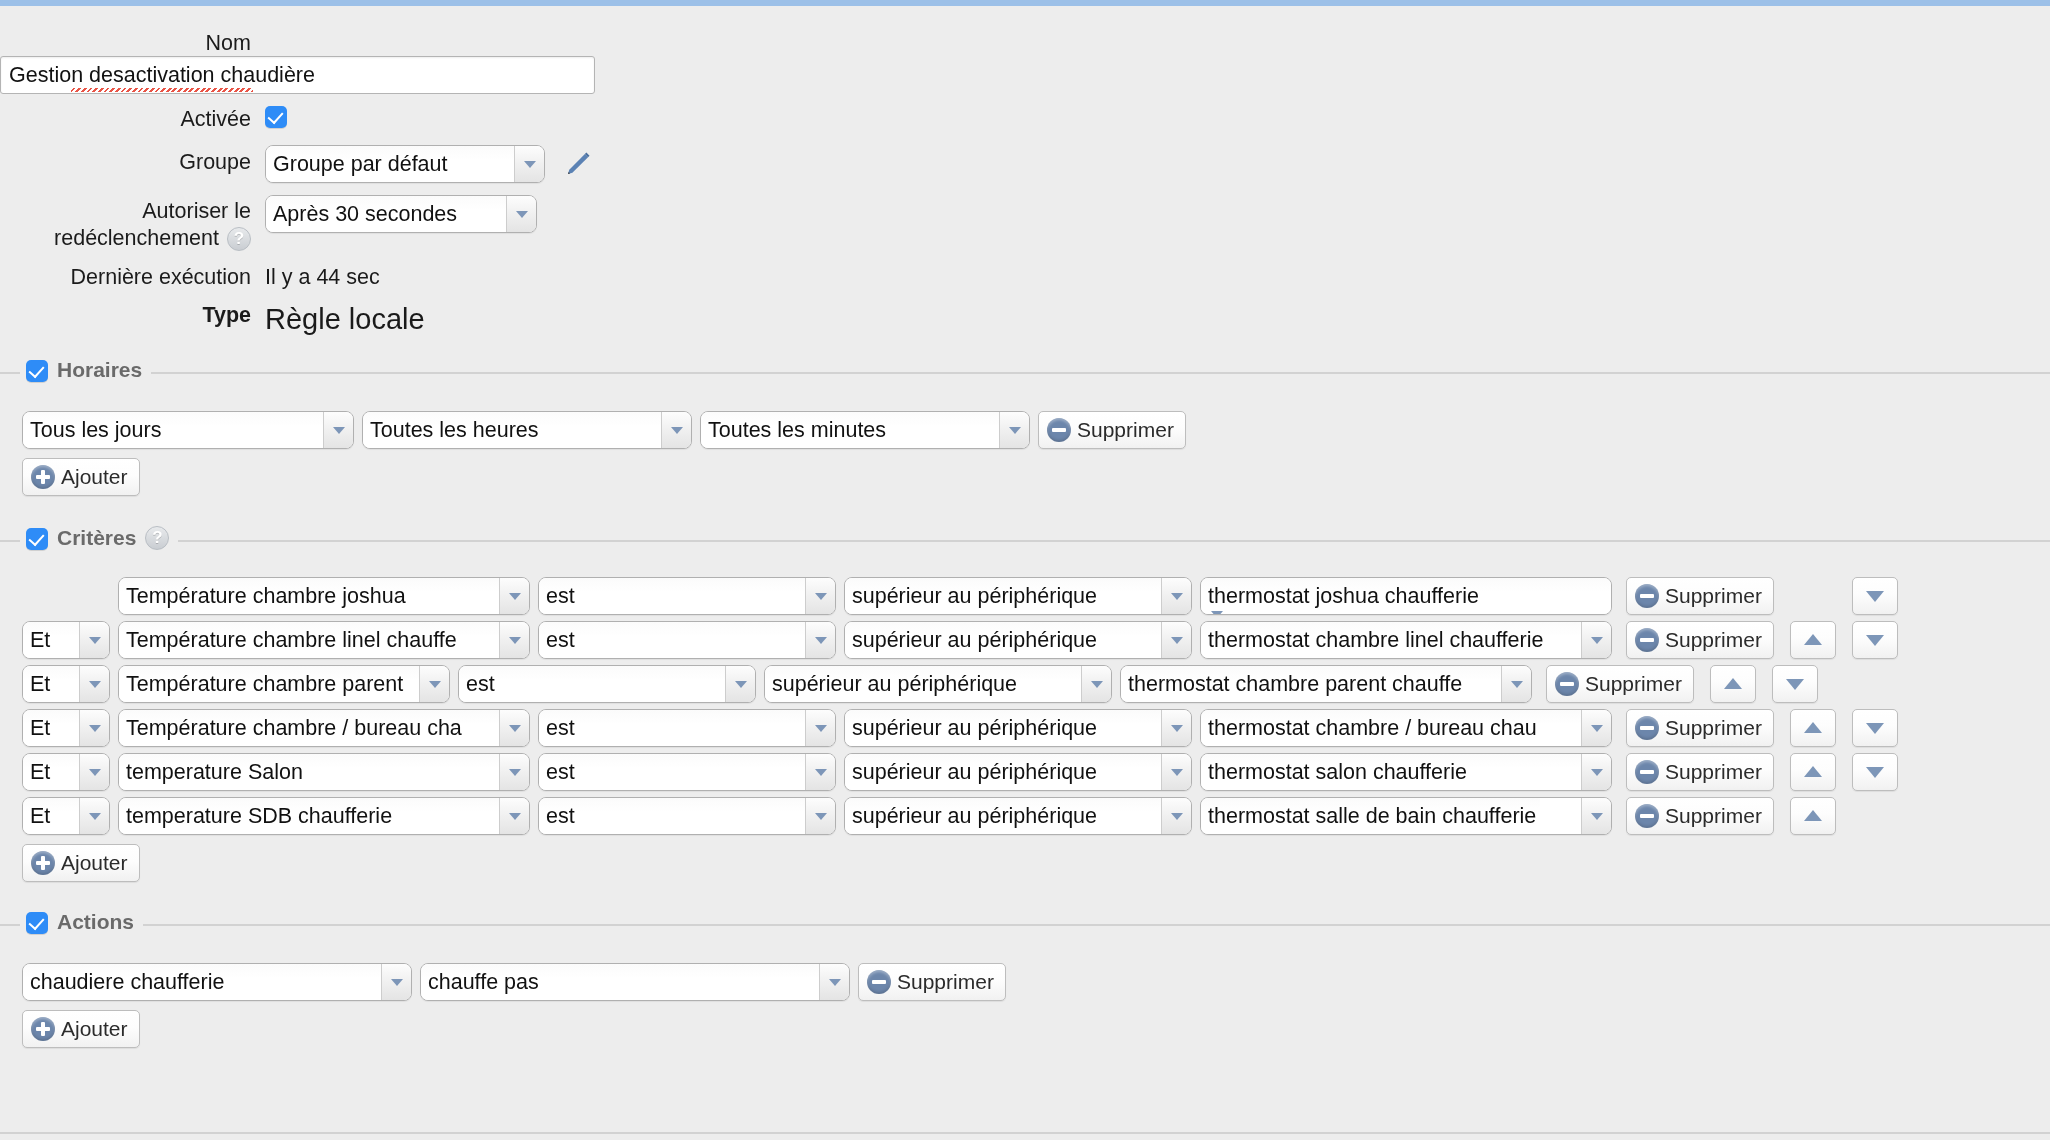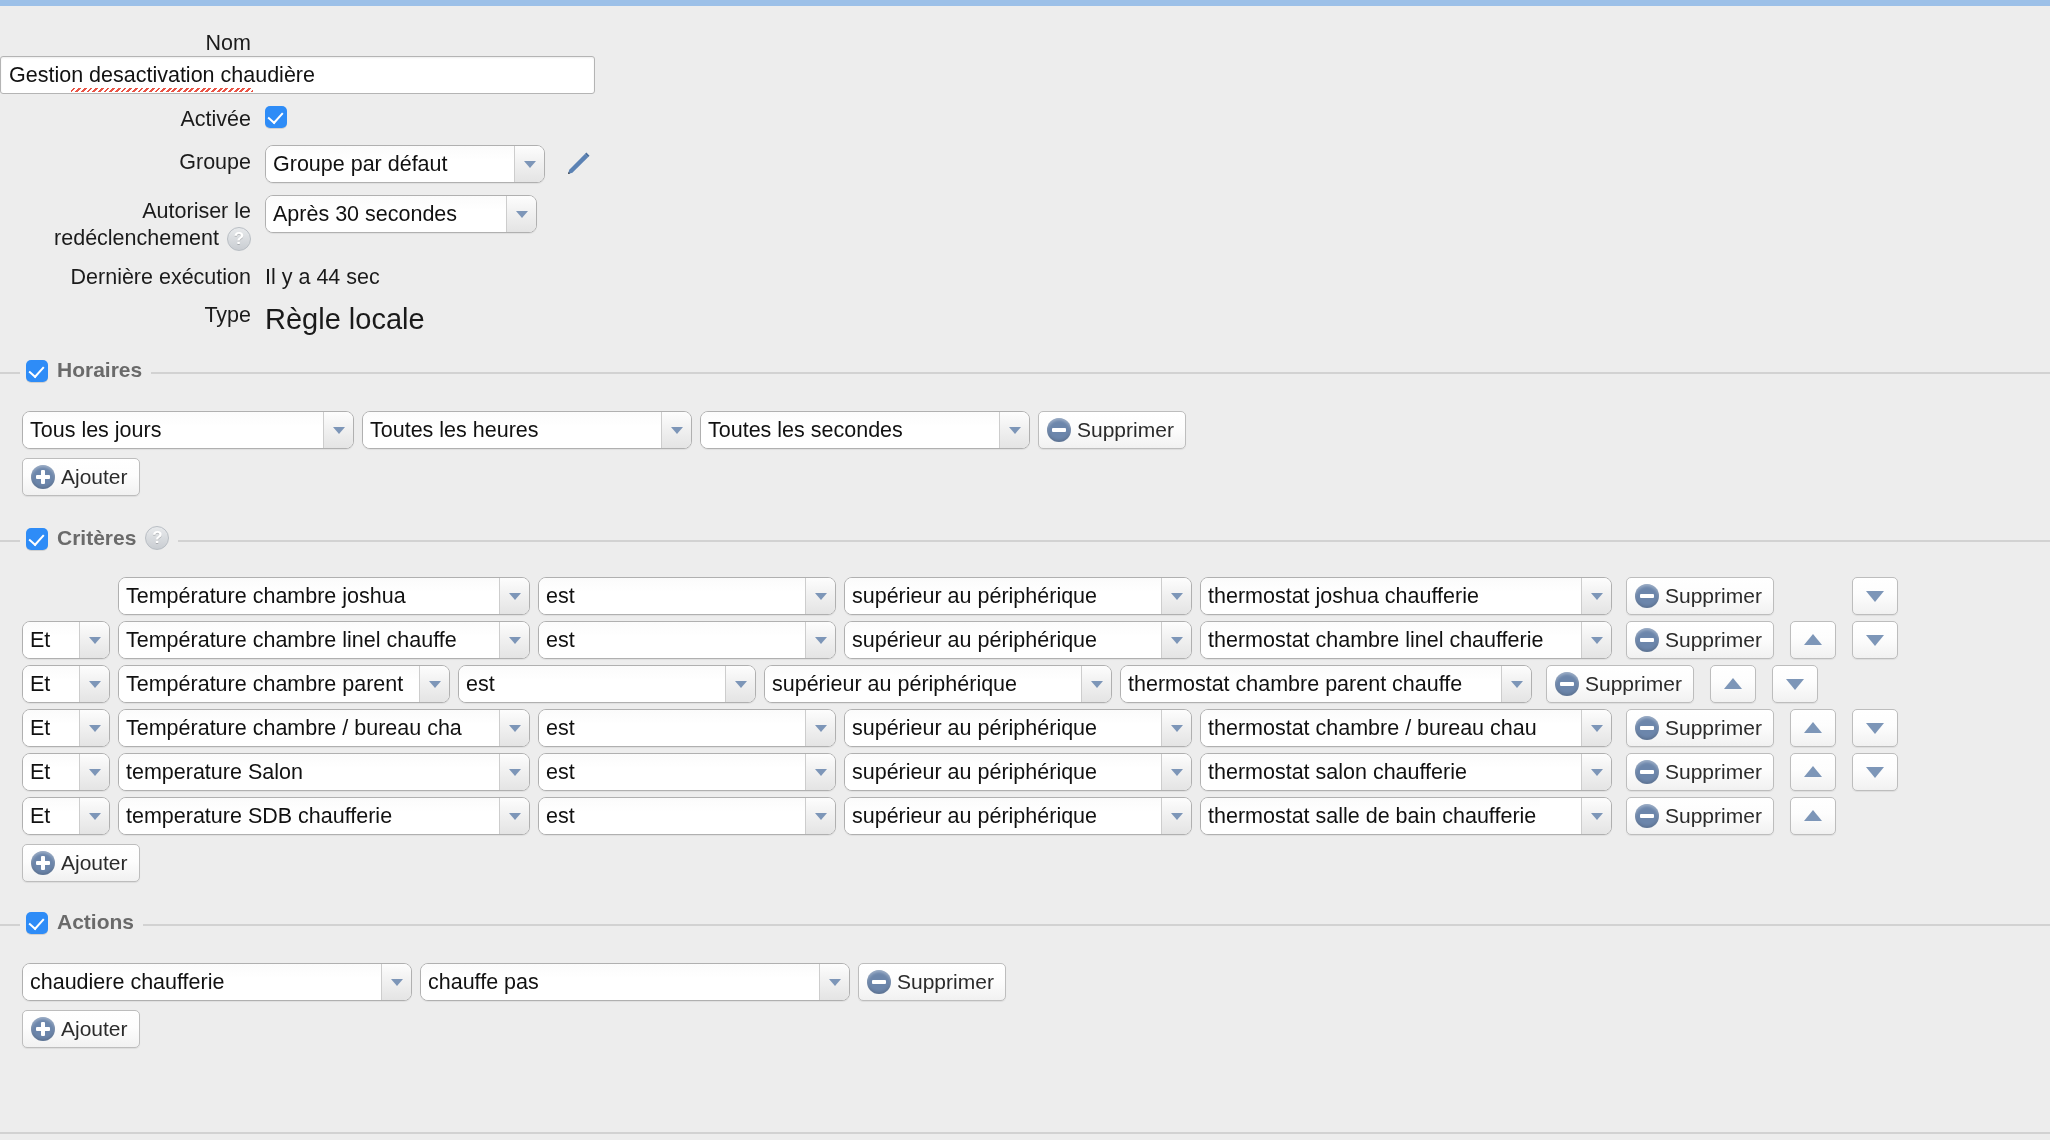--- a/index.html
+++ b/index.html
@@ -207,21 +207,21 @@
       </div>
     </div>
   </div>
 
   <div class="frow" style="margin-top:14px;">
     <div class="flabel" style="padding-top:0;">Dernière exécution</div>
     <div class="fval" style="font-size:21.5px;">Il y a 44 sec</div>
   </div>
 
   <div class="frow" style="margin-top:13px;">
-    <div class="flabel" style="padding-top:0;">Type</div>
+    <div class="flabel" style="padding-top:0;font-weight:bold;">Type</div>
     <div class="fval" style="font-size:29px;">Règle locale</div>
   </div>
 
   <div class="fsec" style="margin-top:22px;">
     <div class="fline"></div>
     <div class="fleg">
       <span class="cb"></span>
       <span class="ttl">Horaires</span>
     </div>
 
@@ -229,21 +229,21 @@
       <div class="row">
         <div class="sel" style="width:332px;">
           <div class="txt">Tous les jours</div>
           <div class="arrow"></div>
         </div>
         <div class="sel" style="width:330px;">
           <div class="txt">Toutes les heures</div>
           <div class="arrow"></div>
         </div>
         <div class="sel" style="width:330px;">
-          <div class="txt">Toutes les secondes</div>
+          <div class="txt">Toutes les minutes</div>
           <div class="arrow"></div>
         </div>
         <button class="btn">
           <span class="ic minus"></span>
           <span>Supprimer</span>
         </button>
       </div>
 
       <button class="btn" style="margin-top:9px;">
         <span class="ic plus"></span>
@@ -268,21 +268,21 @@
             <div class="arrow"></div>
           </div>
           <div class="sel" style="width:298px;">
             <div class="txt">est</div>
             <div class="arrow"></div>
           </div>
           <div class="sel" style="width:348px;">
             <div class="txt">supérieur au périphérique</div>
             <div class="arrow"></div>
           </div>
-          <div class="sel" style="width:412px;">
+          <div class="sel" style="width:412px;flex-direction:column;">
             <div class="txt">thermostat joshua chaufferie</div>
             <div class="arrow"></div>
           </div>
           <button class="btn" style="margin-left:6px;">
             <span class="ic minus"></span>
             <span>Supprimer</span>
           </button>
           <div style="width:46px;height:38px;margin-left:8px;"></div>
           <div class="arrbtn down" style="margin-left:8px;"></div>
         </div>

